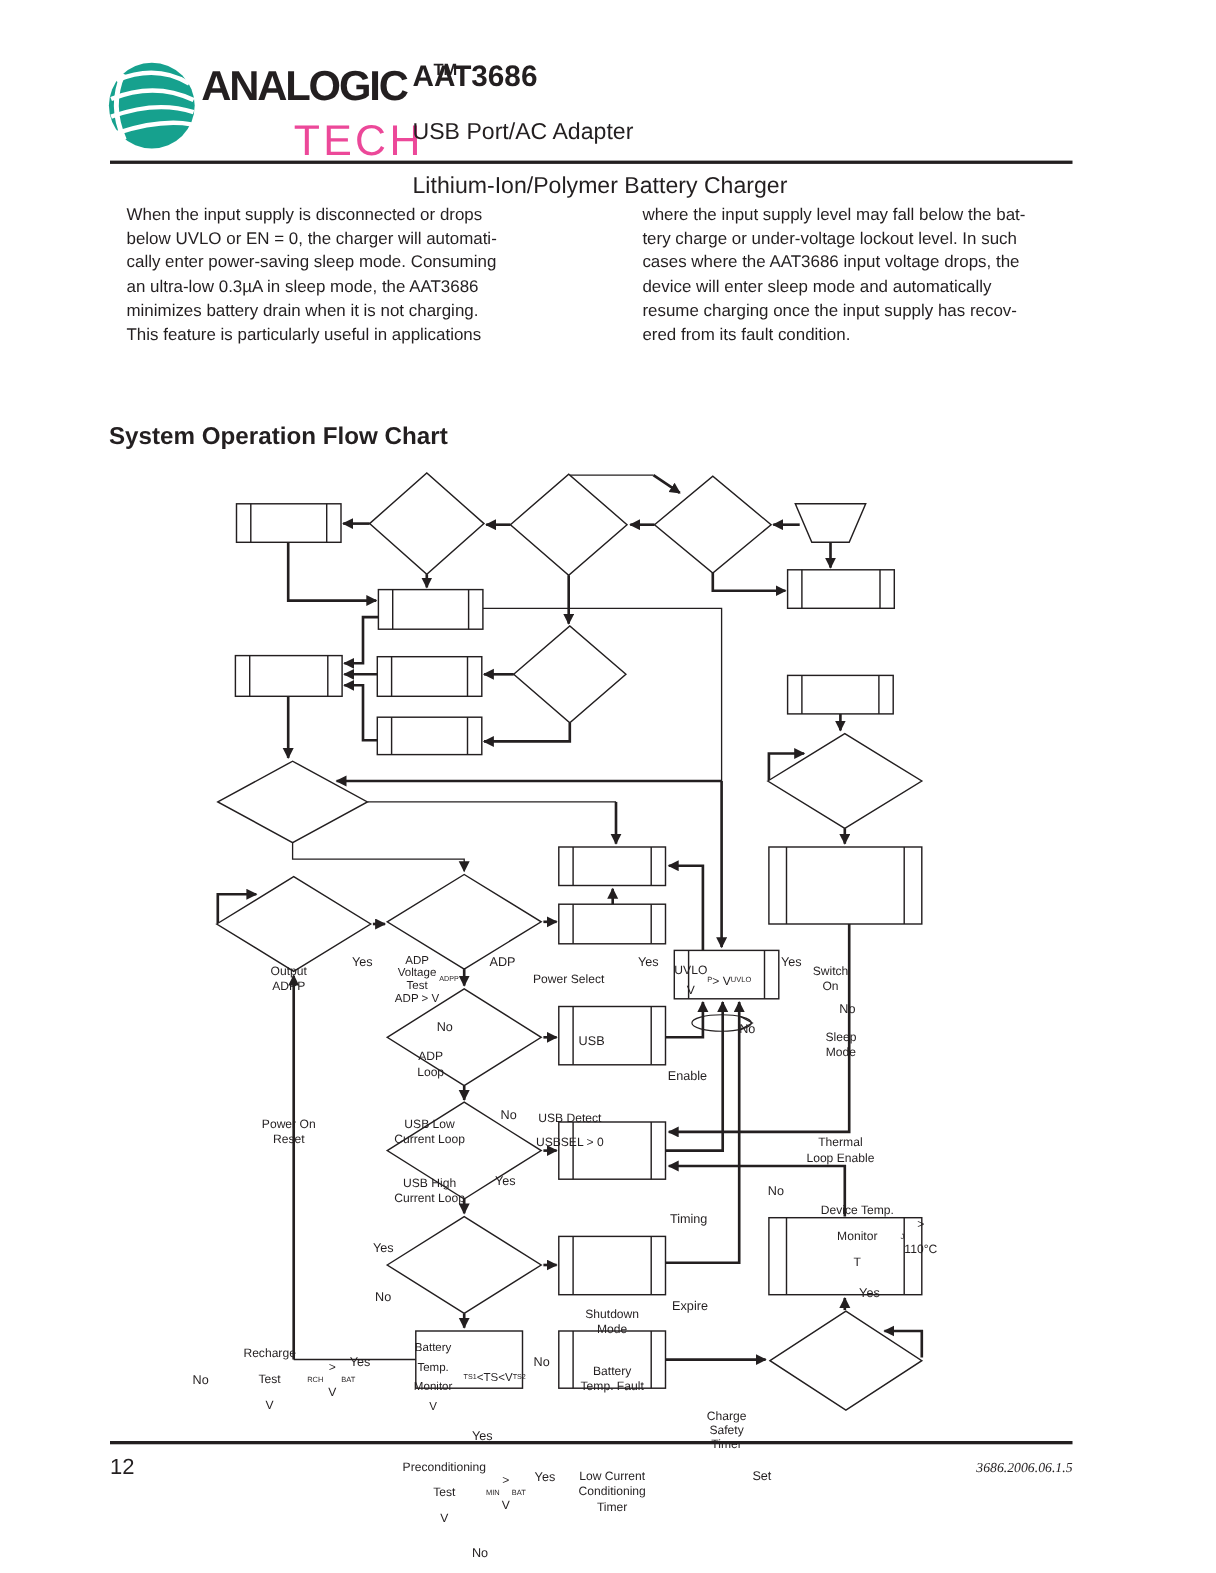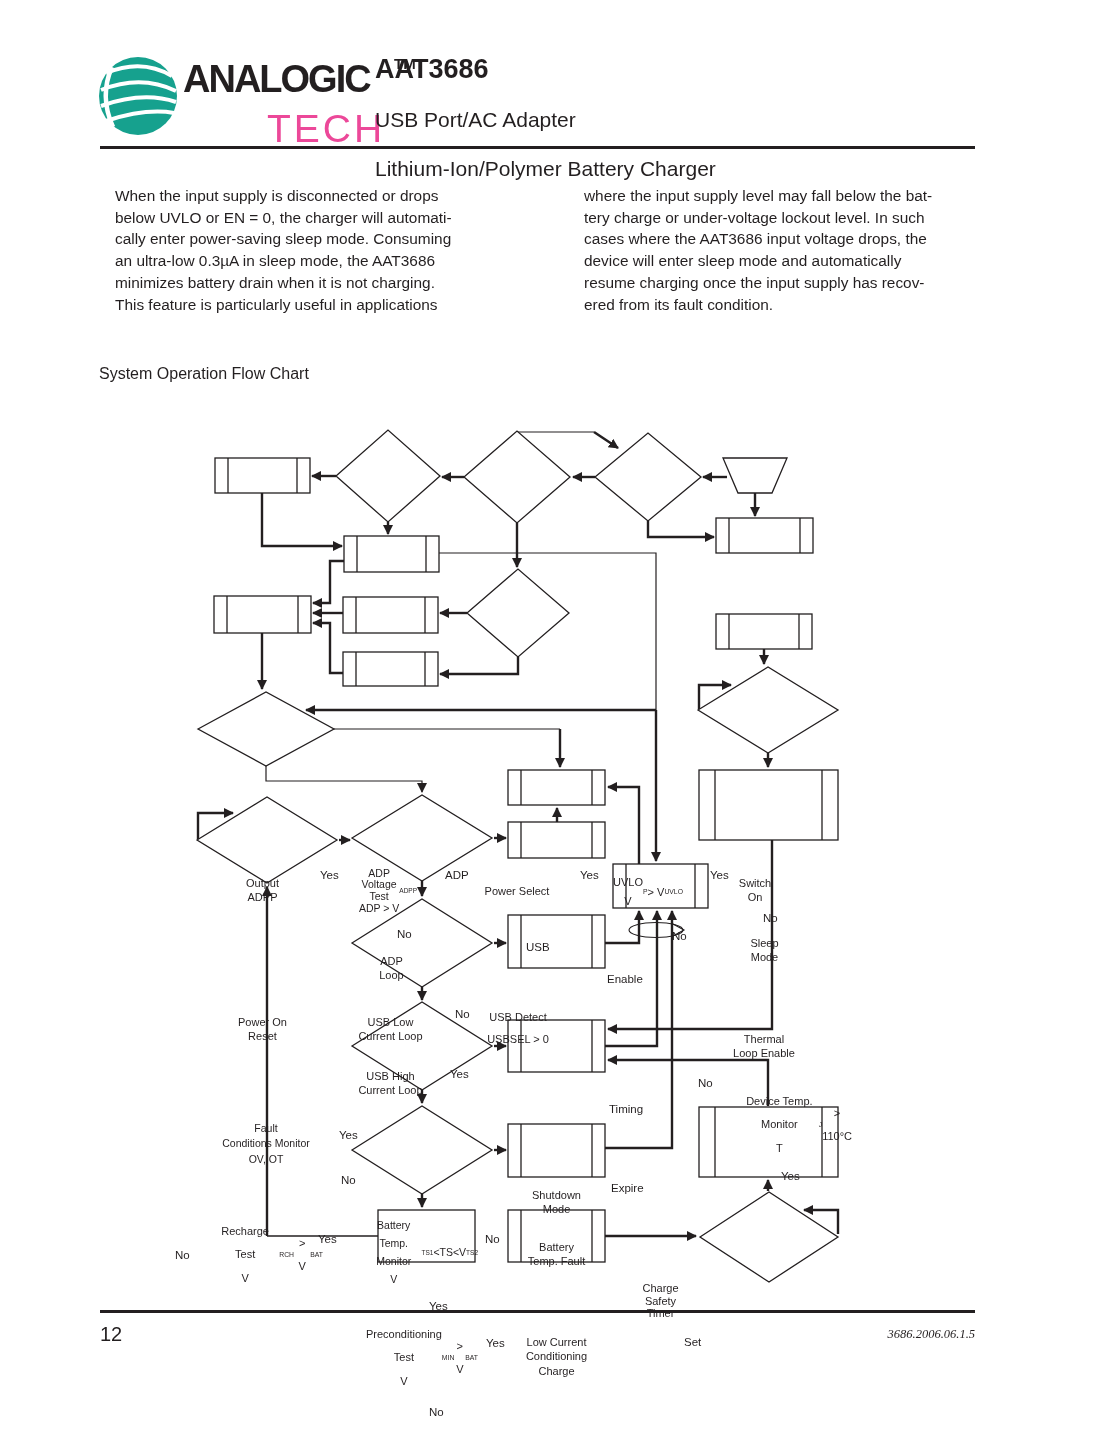--- a/index.html
+++ b/index.html
@@ -15,21 +15,21 @@
   .brand-bottom{left:267px;top:107px;font-size:39px;font-weight:400;letter-spacing:3px;color:#ec4899;}
   .title-block{left:375px;top:54px;width:600px;text-align:left;}
   .title-main{font-size:27px;font-weight:bold;line-height:31px;}
   .title-sub{font-size:21px;font-weight:normal;line-height:29px;margin-top:20px;}
   .rule-top{left:100px;top:146px;width:875px;height:3px;background:#231f20;}
   .rule-bottom{left:100px;top:1310px;width:875px;height:3px;background:#231f20;}
   
   .col{top:185px;width:410px;font-size:15.4px;line-height:21.7px;white-space:pre-line;text-align:left;margin-left:16px;}
   .col-left{left:99px;}
   .col-right{left:568px;}
-  .section-heading{left:99px;top:365px;font-size:16px;font-weight:normal;}
+  .section-heading{left:99px;top:384px;font-size:22px;font-weight:bold;}
   
   .page-num{left:100px;top:1323px;font-size:20px;}
   .doc-code{left:575px;top:1327px;width:400px;text-align:right;font-size:12.5px;font-style:italic;font-family:"Liberation Serif","DejaVu Serif",serif;}
   
   #flow-wrap{left:0;top:415px;width:1105px;height:885px;}
   .node-label{
     position:absolute;display:flex;align-items:center;justify-content:center;
     text-align:center;font-size:11px;line-height:1.25;color:#231f20;
   }
   .node-label sub{font-size:0.62em;line-height:0;}
@@ -275,35 +275,32 @@
 Loop Enable</div>
       <div class="node-label" style="left: 508px; top: 1185px; width: 97px; height: 35px; white-space: pre-line;">Shutdown
 Mode</div>
       <div class="node-label" style="left: 508px; top: 1237px; width: 97px; height: 36px; white-space: pre-line;">Battery
 Temp. Fault</div>
       <div class="node-label" style="left: 613px; top: 1279px; width: 95px; height: 44px; line-height: 1.15; white-space: pre-line;">Charge
 Safety
 Timer</div>
       <div class="node-label" style="left: 508px; top: 1330px; width: 97px; height: 53px; line-height: 1.3; white-space: pre-line;">Low Current
 Conditioning
-Charge</div>
+Timer</div>
       <div class="node-label" style="left: 723px; top: 873px; width: 64px; height: 35px; white-space: pre-line;">Switch
 On</div>
       <div class="node-label" style="left: 350px; top: 845px; width: 76px; height: 92px; font-size: 10.5px; line-height: 1.12; white-space: pre-line;">ADP
 Voltage
 Test
 ADP &gt; V<sub>ADPP</sub></div>
       <div class="node-label" style="left: 478px; top: 846px; width: 78px; height: 92px; white-space: pre-line;">Power Select</div>
       <div class="node-label" style="left: 609px; top: 848px; width: 78px; height: 88px; line-height: 1.7; white-space: pre-line;">UVLO
 V<sub>P</sub> &gt; V<sub>UVLO</sub></div>
       <div class="node-label" style="left: 481px; top: 984px; width: 74px; height: 88px; line-height: 2; white-space: pre-line;">USB Detect
 USBSEL &gt; 0</div>
-      <div class="node-label" style="left: 212px; top: 1107px; width: 108px; height: 74px; font-size: 10.5px; line-height: 1.45; white-space: pre-line;">Fault
-Conditions Monitor
-OV, OT</div>
       <div class="node-label" style="left: 712px; top: 1082px; width: 112px; height: 86px; line-height: 2.1; white-space: pre-line; margin-left: 28px;">Device Temp. Monitor
 T<sub>J</sub> &gt; 110°C</div>
       <div class="node-label" style="left: 211px; top: 1212px; width: 112px; height: 86px; line-height: 2.1; white-space: pre-line;">Recharge Test
 V<sub>RCH</sub> &gt; V<sub>BAT</sub></div>
       <div class="node-label" style="left: 366px; top: 1210px; width: 112px; height: 86px; font-size: 10.5px; line-height: 1.7; white-space: pre-line;">Battery
 Temp. Monitor
 V<sub>TS1</sub> &lt;TS&lt;V<sub>TS2</sub></div>
       <div class="node-label" style="left: 366px; top: 1314px; width: 112px; height: 88px; line-height: 2.1; white-space: pre-line;">Preconditioning Test
 V<sub>MIN</sub> &gt; V<sub>BAT</sub></div>
       <div class="node-label" style="left: 366px; top: 1417px; width: 112px; height: 88px; line-height: 2.1; white-space: pre-line;">Current Phase Test

